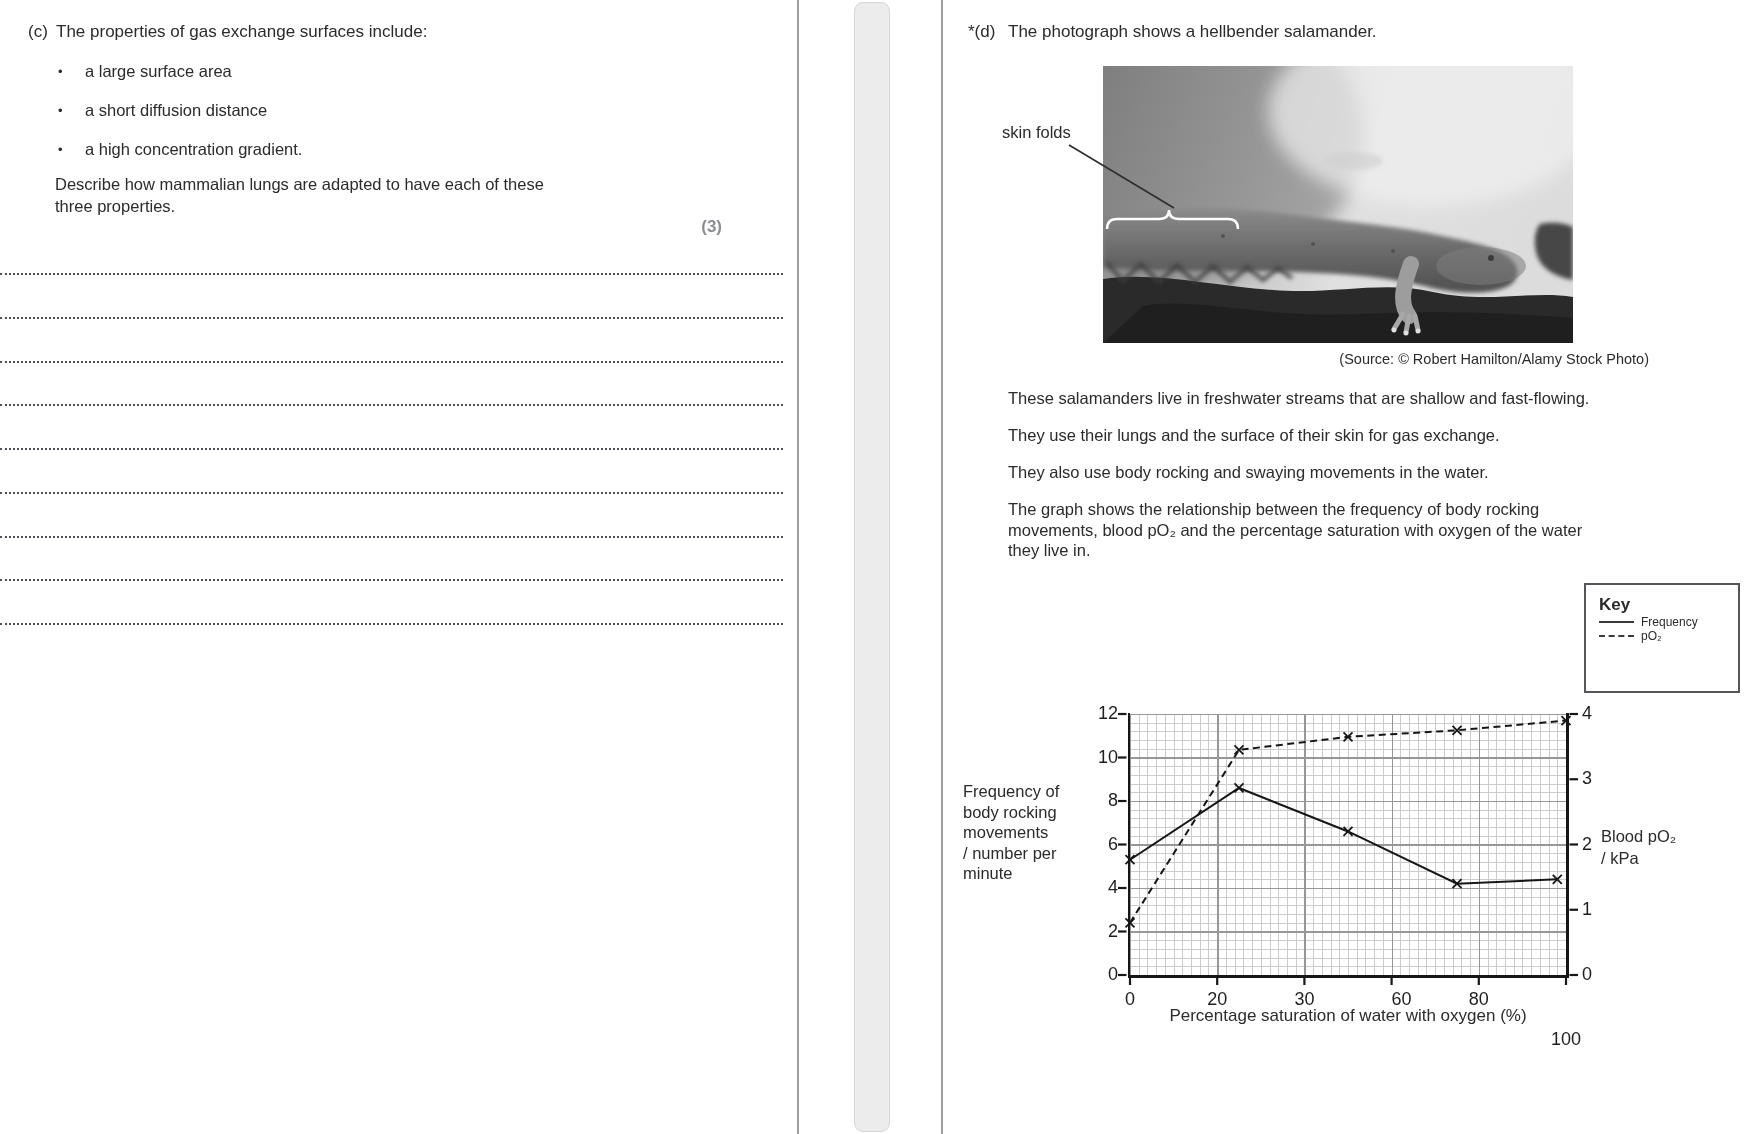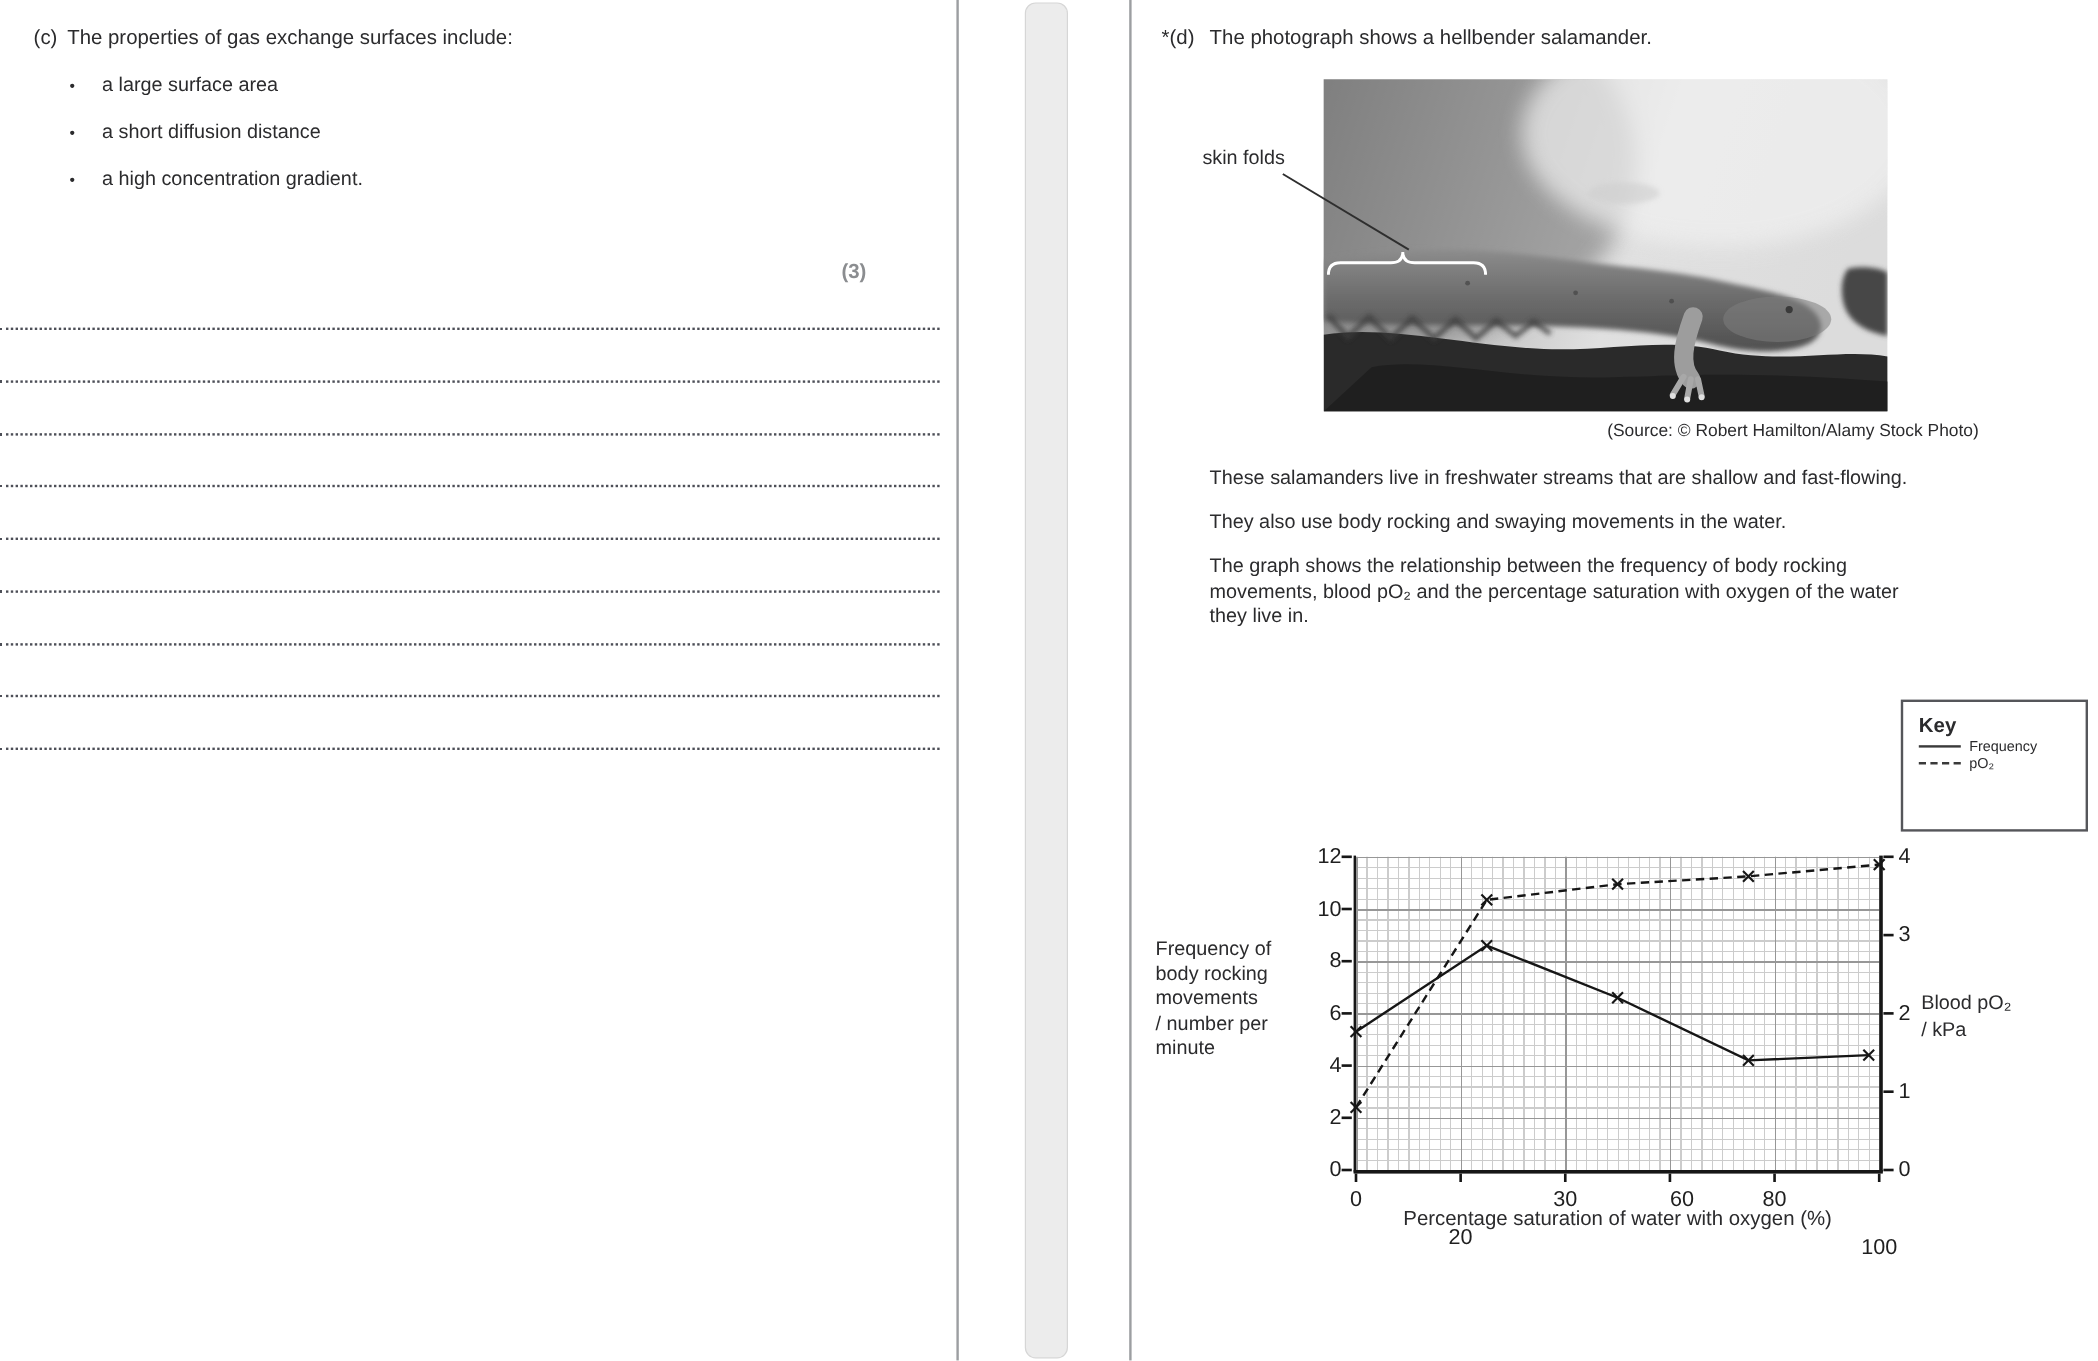--- a/index.html
+++ b/index.html
@@ -76,20 +76,24 @@
           <span>a large surface area</span>
         </div>
         <div class="bullet-row">
           <span class="bullet-dot">•</span>
           <span>a short diffusion distance</span>
         </div>
         <div class="bullet-row">
           <span class="bullet-dot">•</span>
           <span>a high concentration gradient.</span>
         </div>
+      </div>
+    <div id="prompt">
+        <div>Describe how mammalian lungs are adapted to have each of these</div>
+        <div>three properties.</div>
       </div>
     <div class="marks">(3)</div>
     <div id="answer-lines">
         <div class="answer-line" style="top: 273px;"></div>
         <div class="answer-line" style="top: 316.75px;"></div>
         <div class="answer-line" style="top: 360.5px;"></div>
         <div class="answer-line" style="top: 404.25px;"></div>
         <div class="answer-line" style="top: 448px;"></div>
         <div class="answer-line" style="top: 491.75px;"></div>
         <div class="answer-line" style="top: 535.5px;"></div>
@@ -151,20 +155,23 @@
     </div>
     <div id="skin-folds-label">skin folds</div>
     <svg id="pointer-svg">
       <line x1="3" y1="8" x2="108" y2="71" stroke="#2e2e2e" stroke-width="1.6"></line>
     </svg>
     <div id="photo-caption">(Source: © Robert Hamilton/Alamy Stock Photo)</div>
 
     <div id="paras">
         <div class="para">
           <div>These salamanders live in freshwater streams that are shallow and fast-flowing.</div>
+        </div>
+        <div class="para">
+          <div>They use their lungs and the surface of their skin for gas exchange.</div>
         </div>
         <div class="para">
           <div>They also use body rocking and swaying movements in the water.</div>
         </div>
         <div class="para">
           <div>The graph shows the relationship between the frequency of body rocking</div>
           <div>movements, blood pO₂ and the percentage saturation with oxygen of the water</div>
           <div>they live in.</div>
         </div>
       </div>
@@ -234,21 +241,21 @@
           <line x1="104.5" y1="31.38749999999999" x2="113.5" y2="40.38749999999999" stroke="#161616" stroke-width="1.8"></line>
           <line x1="104.5" y1="40.38749999999999" x2="113.5" y2="31.38749999999999" stroke="#161616" stroke-width="1.8"></line>
           <line x1="213.5" y1="18.337500000000006" x2="222.5" y2="27.337500000000006" stroke="#161616" stroke-width="1.8"></line>
           <line x1="213.5" y1="27.337500000000006" x2="222.5" y2="18.337500000000006" stroke="#161616" stroke-width="1.8"></line>
           <line x1="322.5" y1="11.8125" x2="331.5" y2="20.8125" stroke="#161616" stroke-width="1.8"></line>
           <line x1="322.5" y1="20.8125" x2="331.5" y2="11.8125" stroke="#161616" stroke-width="1.8"></line>
           <line x1="431.5" y1="2.0250000000000057" x2="440.5" y2="11.025000000000006" stroke="#161616" stroke-width="1.8"></line>
           <line x1="431.5" y1="11.025000000000006" x2="440.5" y2="2.0250000000000057" stroke="#161616" stroke-width="1.8"></line>
         </svg>
         <div class="tick-label" style="left: -20px; top: 275px; width: 40px; text-align: center;">0</div>
-        <div class="tick-label" style="left: 67.2px; top: 275px; width: 40px; text-align: center; margin-top: 32px;">20</div>
+        <div class="tick-label" style="left: 67.2px; top: 275px; width: 40px; text-align: center;">20</div>
         <div class="tick-label" style="left: 154.4px; top: 275px; width: 40px; text-align: center;">30</div>
         <div class="tick-label" style="left: 241.6px; top: 275px; width: 40px; text-align: right;">60</div>
         <div class="tick-label" style="left: 328.8px; top: 275px; width: 40px; text-align: center;">80</div>
         <div class="tick-label" style="left: 416px; top: 275px; width: 40px; text-align: center; margin-top: 40px;">100</div>
         <div class="tick-label" style="left: -56px; top: 250px; width: 44px; text-align: right;">0</div>
         <div class="tick-label" style="left: -56px; top: 206.5px; width: 44px; text-align: right;">2</div>
         <div class="tick-label" style="left: -56px; top: 163px; width: 44px; text-align: right;">4</div>
         <div class="tick-label" style="left: -56px; top: 119.5px; width: 44px; text-align: right;">6</div>
         <div class="tick-label" style="left: -56px; top: 76px; width: 44px; text-align: right;">8</div>
         <div class="tick-label" style="left: -56px; top: 32.5px; width: 44px; text-align: right;">10</div>

